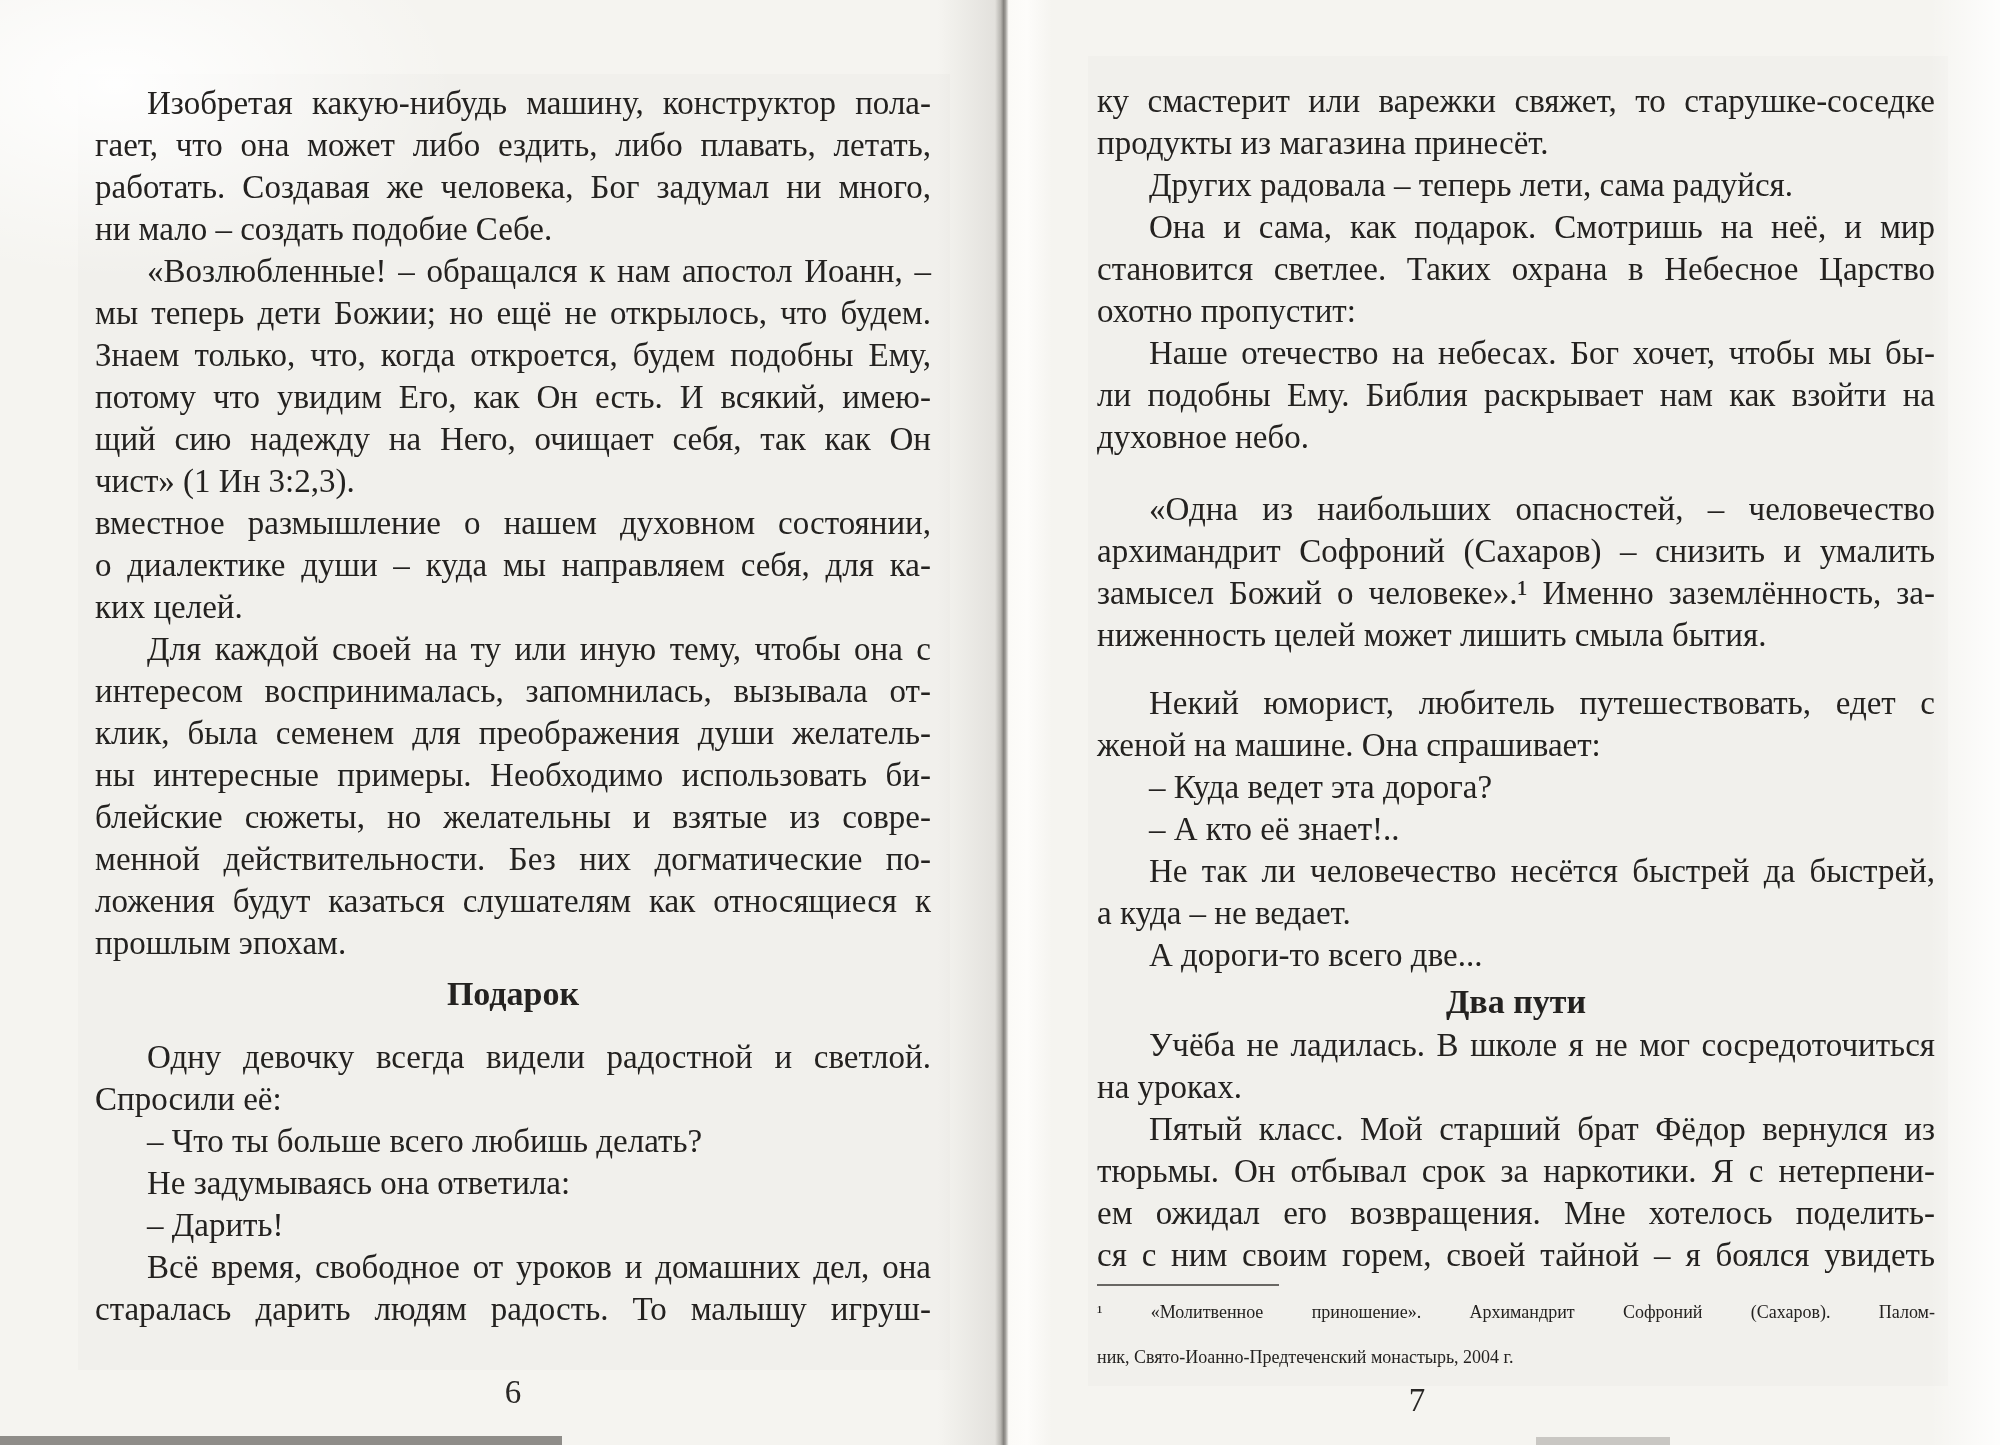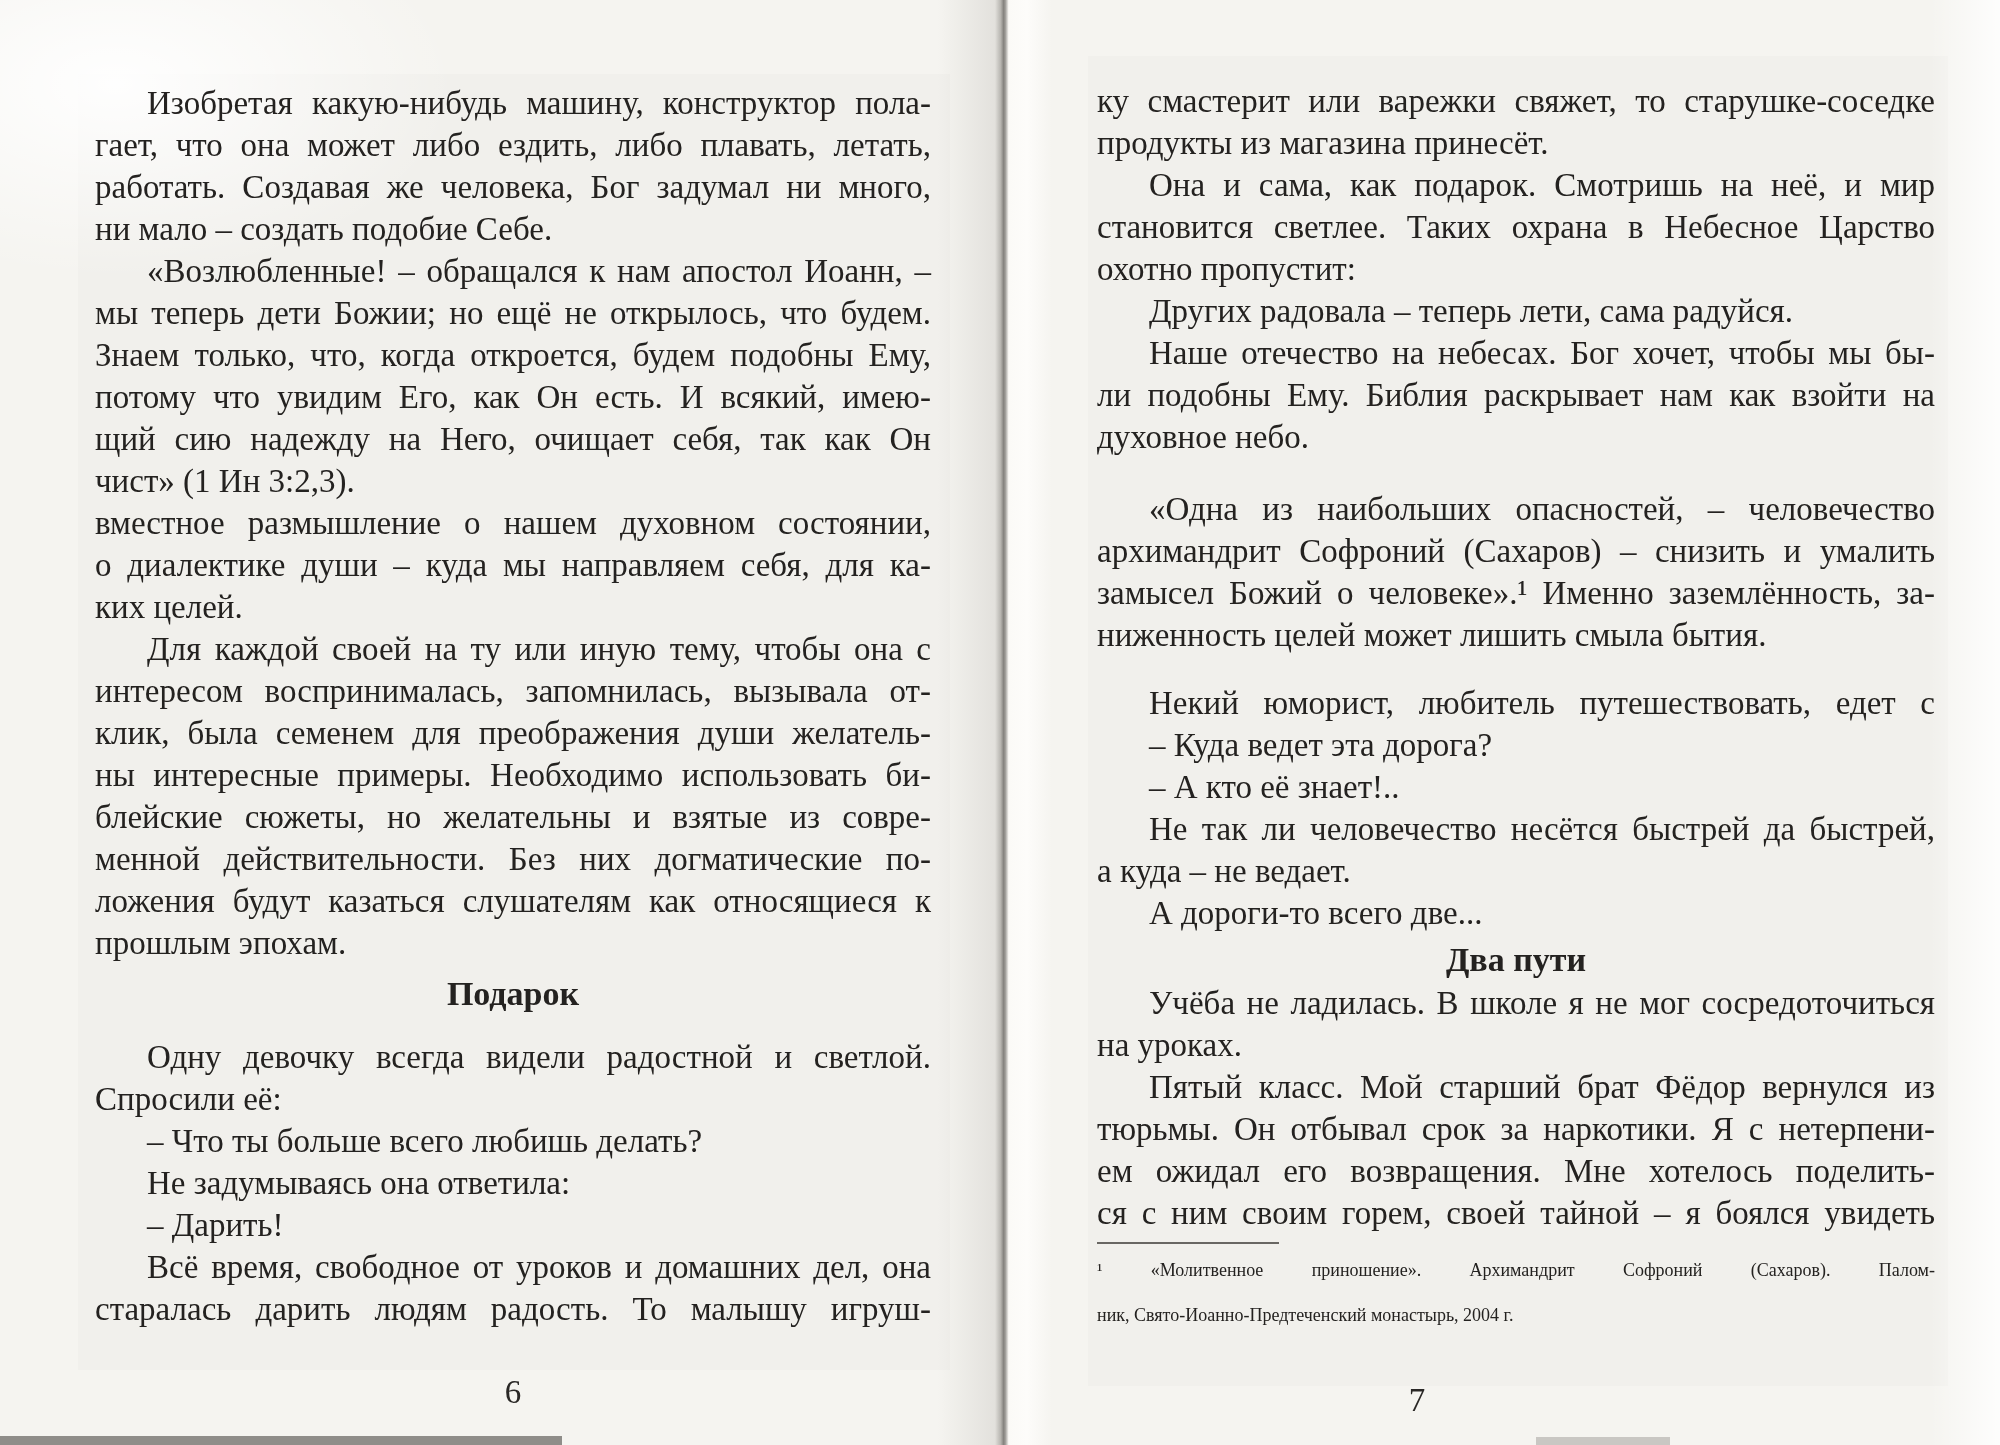--- a/index.html
+++ b/index.html
@@ -109,42 +109,43 @@
         <div class="ln ind jst">Всё время, свободное от уроков и домашних дел, она</div>
         <div class="ln jst">старалась дарить людям радость. То малышу игруш-</div>
       </div>
     </div>
   <div class="text-col" id="col-right">
       <div>
         <div class="ln jst">ку смастерит или варежки свяжет, то старушке-соседке</div>
         <div class="ln">продукты из магазина принесёт.</div>
       </div>
       <div>
+        <div class="ln ind">Других радовала – теперь лети, сама радуйся.</div>
+      </div>
+      <div>
         <div class="ln ind jst">Она и сама, как подарок. Смотришь на неё, и мир</div>
         <div class="ln jst">становится светлее. Таких охрана в Небесное Царство</div>
         <div class="ln">охотно пропустит:</div>
-      </div>
-      <div>
-        <div class="ln ind">Других радовала – теперь лети, сама радуйся.</div>
       </div>
       <div>
         <div class="ln ind jst">Наше отечество на небесах. Бог хочет, чтобы мы бы-</div>
         <div class="ln jst">ли подобны Ему. Библия раскрывает нам как взойти на</div>
         <div class="ln">духовное небо.</div>
       </div>
       <div class="gap" style="height: 30px;"></div>
       <div>
         <div class="ln ind jst">«Одна из наибольших опасностей, – человечество</div>
         <div class="ln jst">архимандрит Софроний (Сахаров) – снизить и умалить</div>
         <div class="ln jst">замысел Божий о человеке».¹ Именно заземлённость, за-</div>
         <div class="ln">ниженность целей может лишить смыла бытия.</div>
       </div>
       <div class="gap" style="height: 26px;"></div>
       <div>
         <div class="ln ind jst">Некий юморист, любитель путешествовать, едет с</div>
+        <div class="ln">женой на машине. Она спрашивает:</div>
       </div>
       <div>
         <div class="ln ind">– Куда ведет эта дорога?</div>
       </div>
       <div>
         <div class="ln ind">– А кто её знает!..</div>
       </div>
       <div>
         <div class="ln ind jst">Не так ли человечество несётся быстрей да быстрей,</div>
         <div class="ln">а куда – не ведает.</div>

